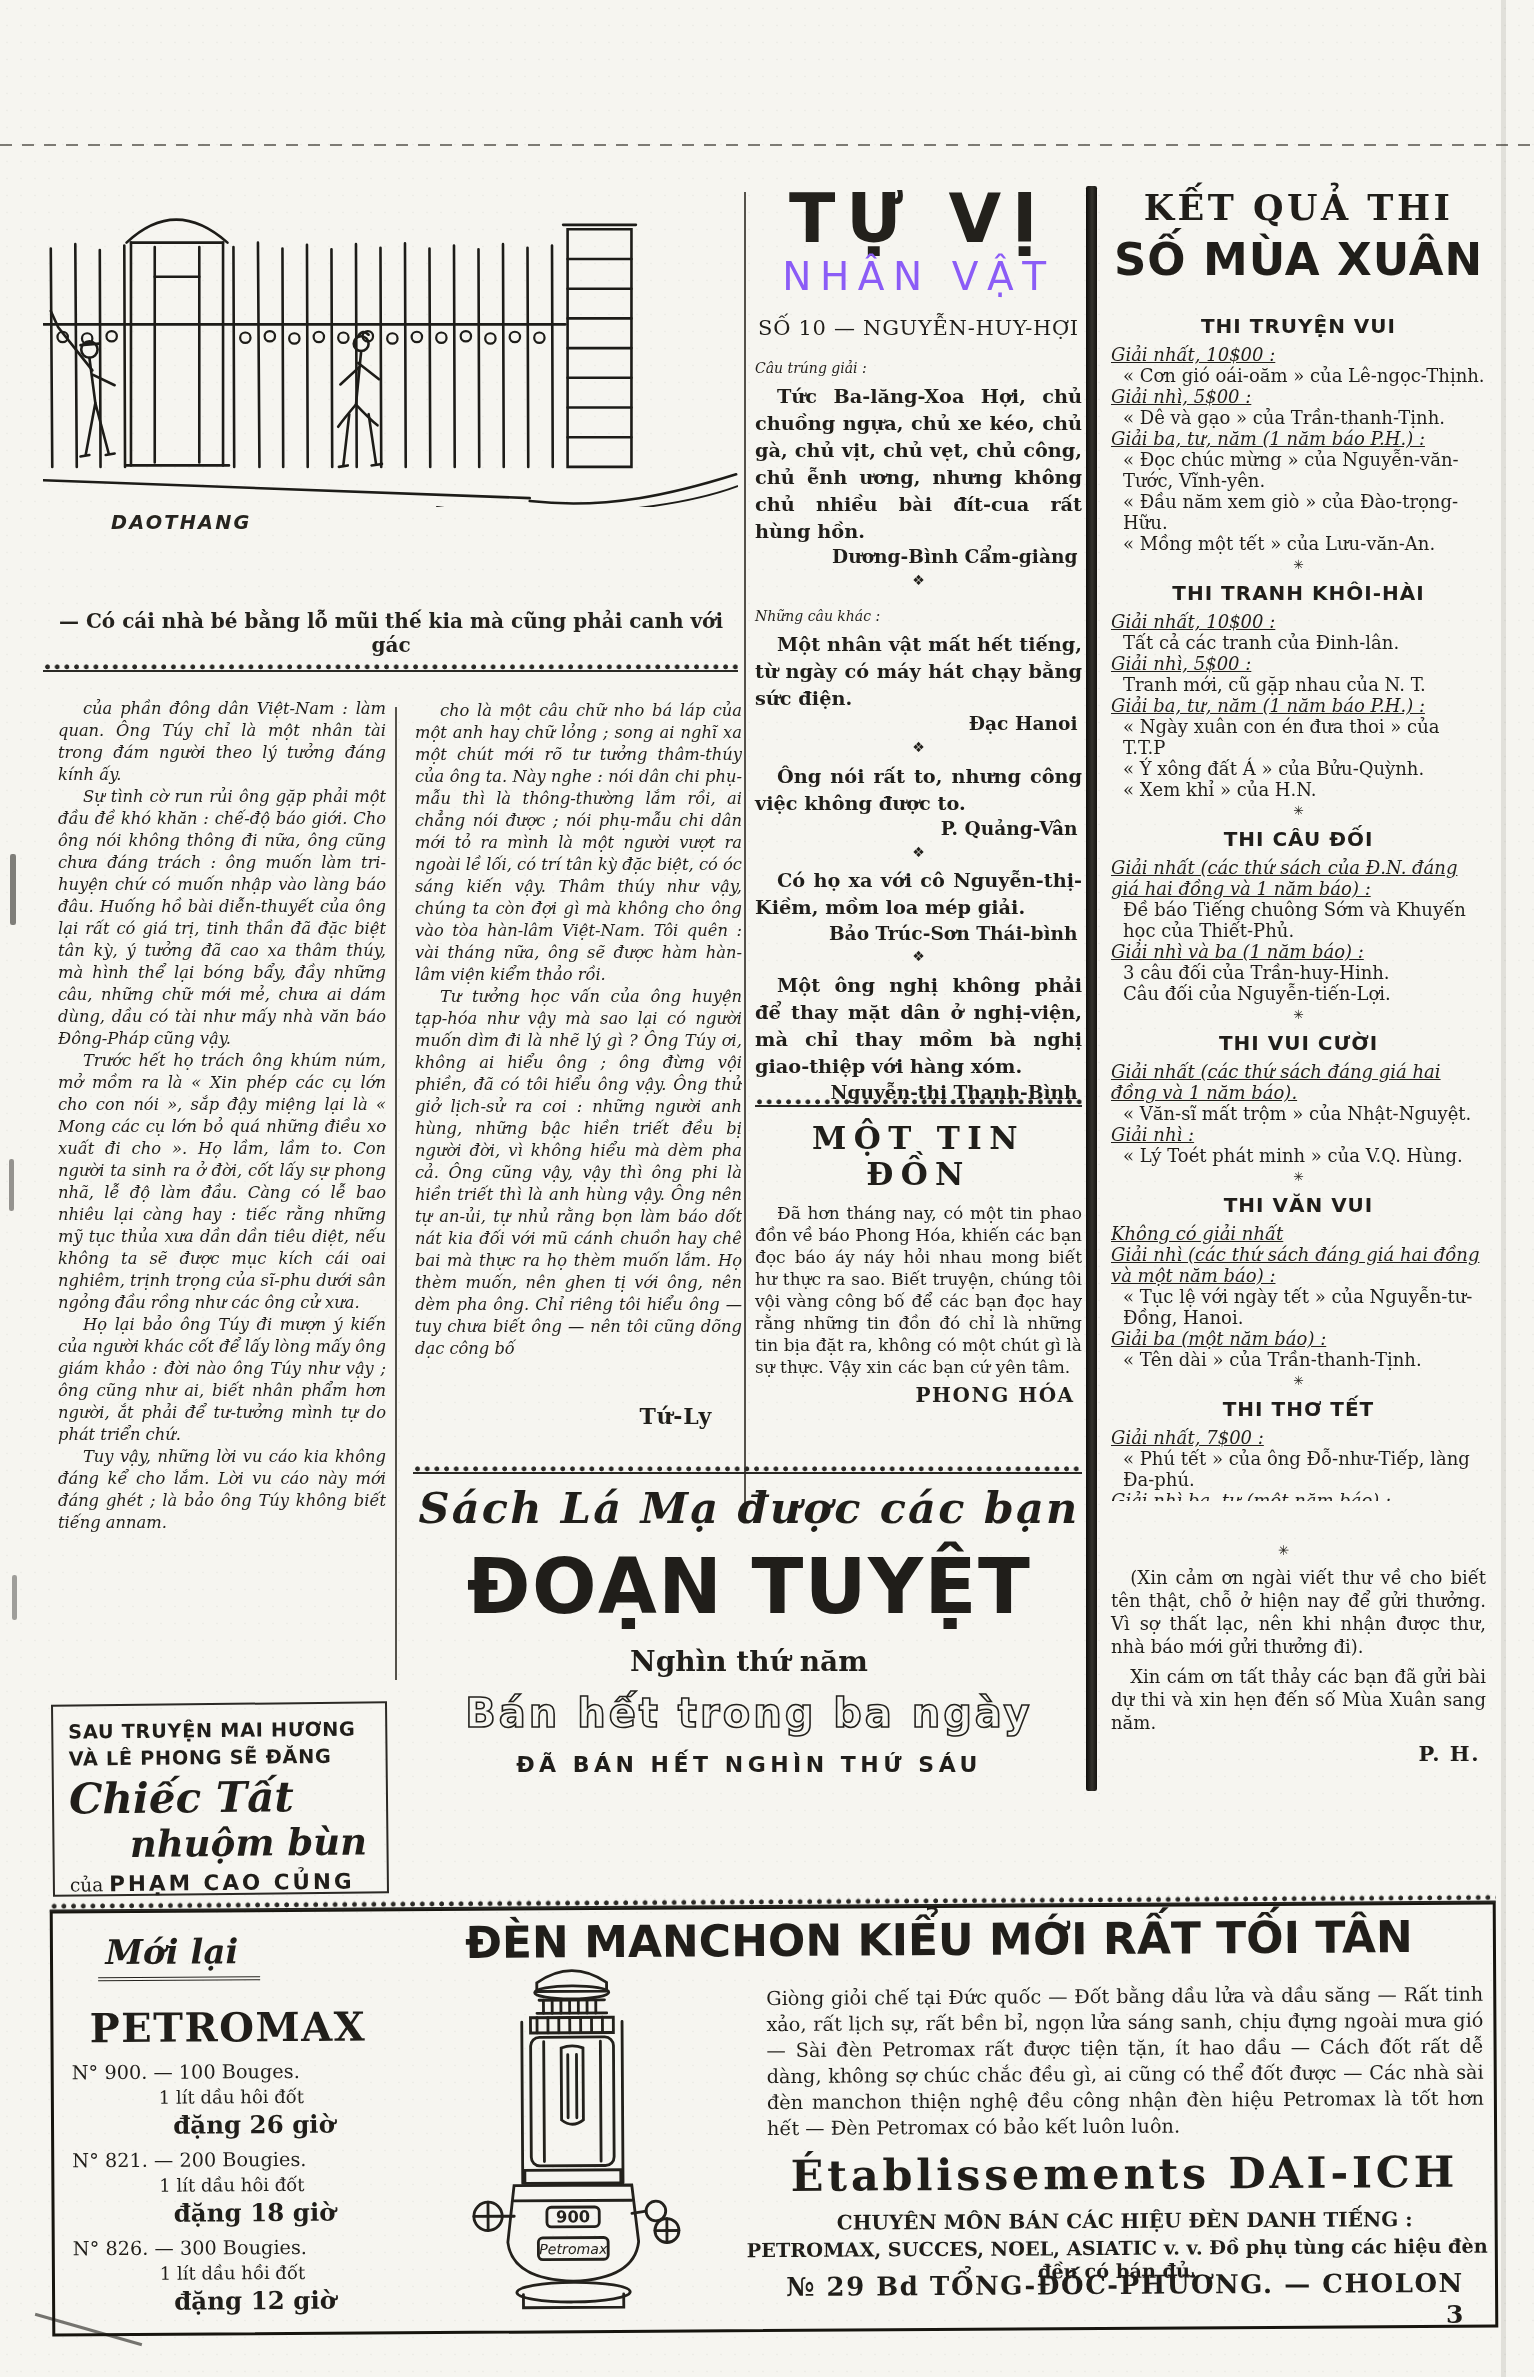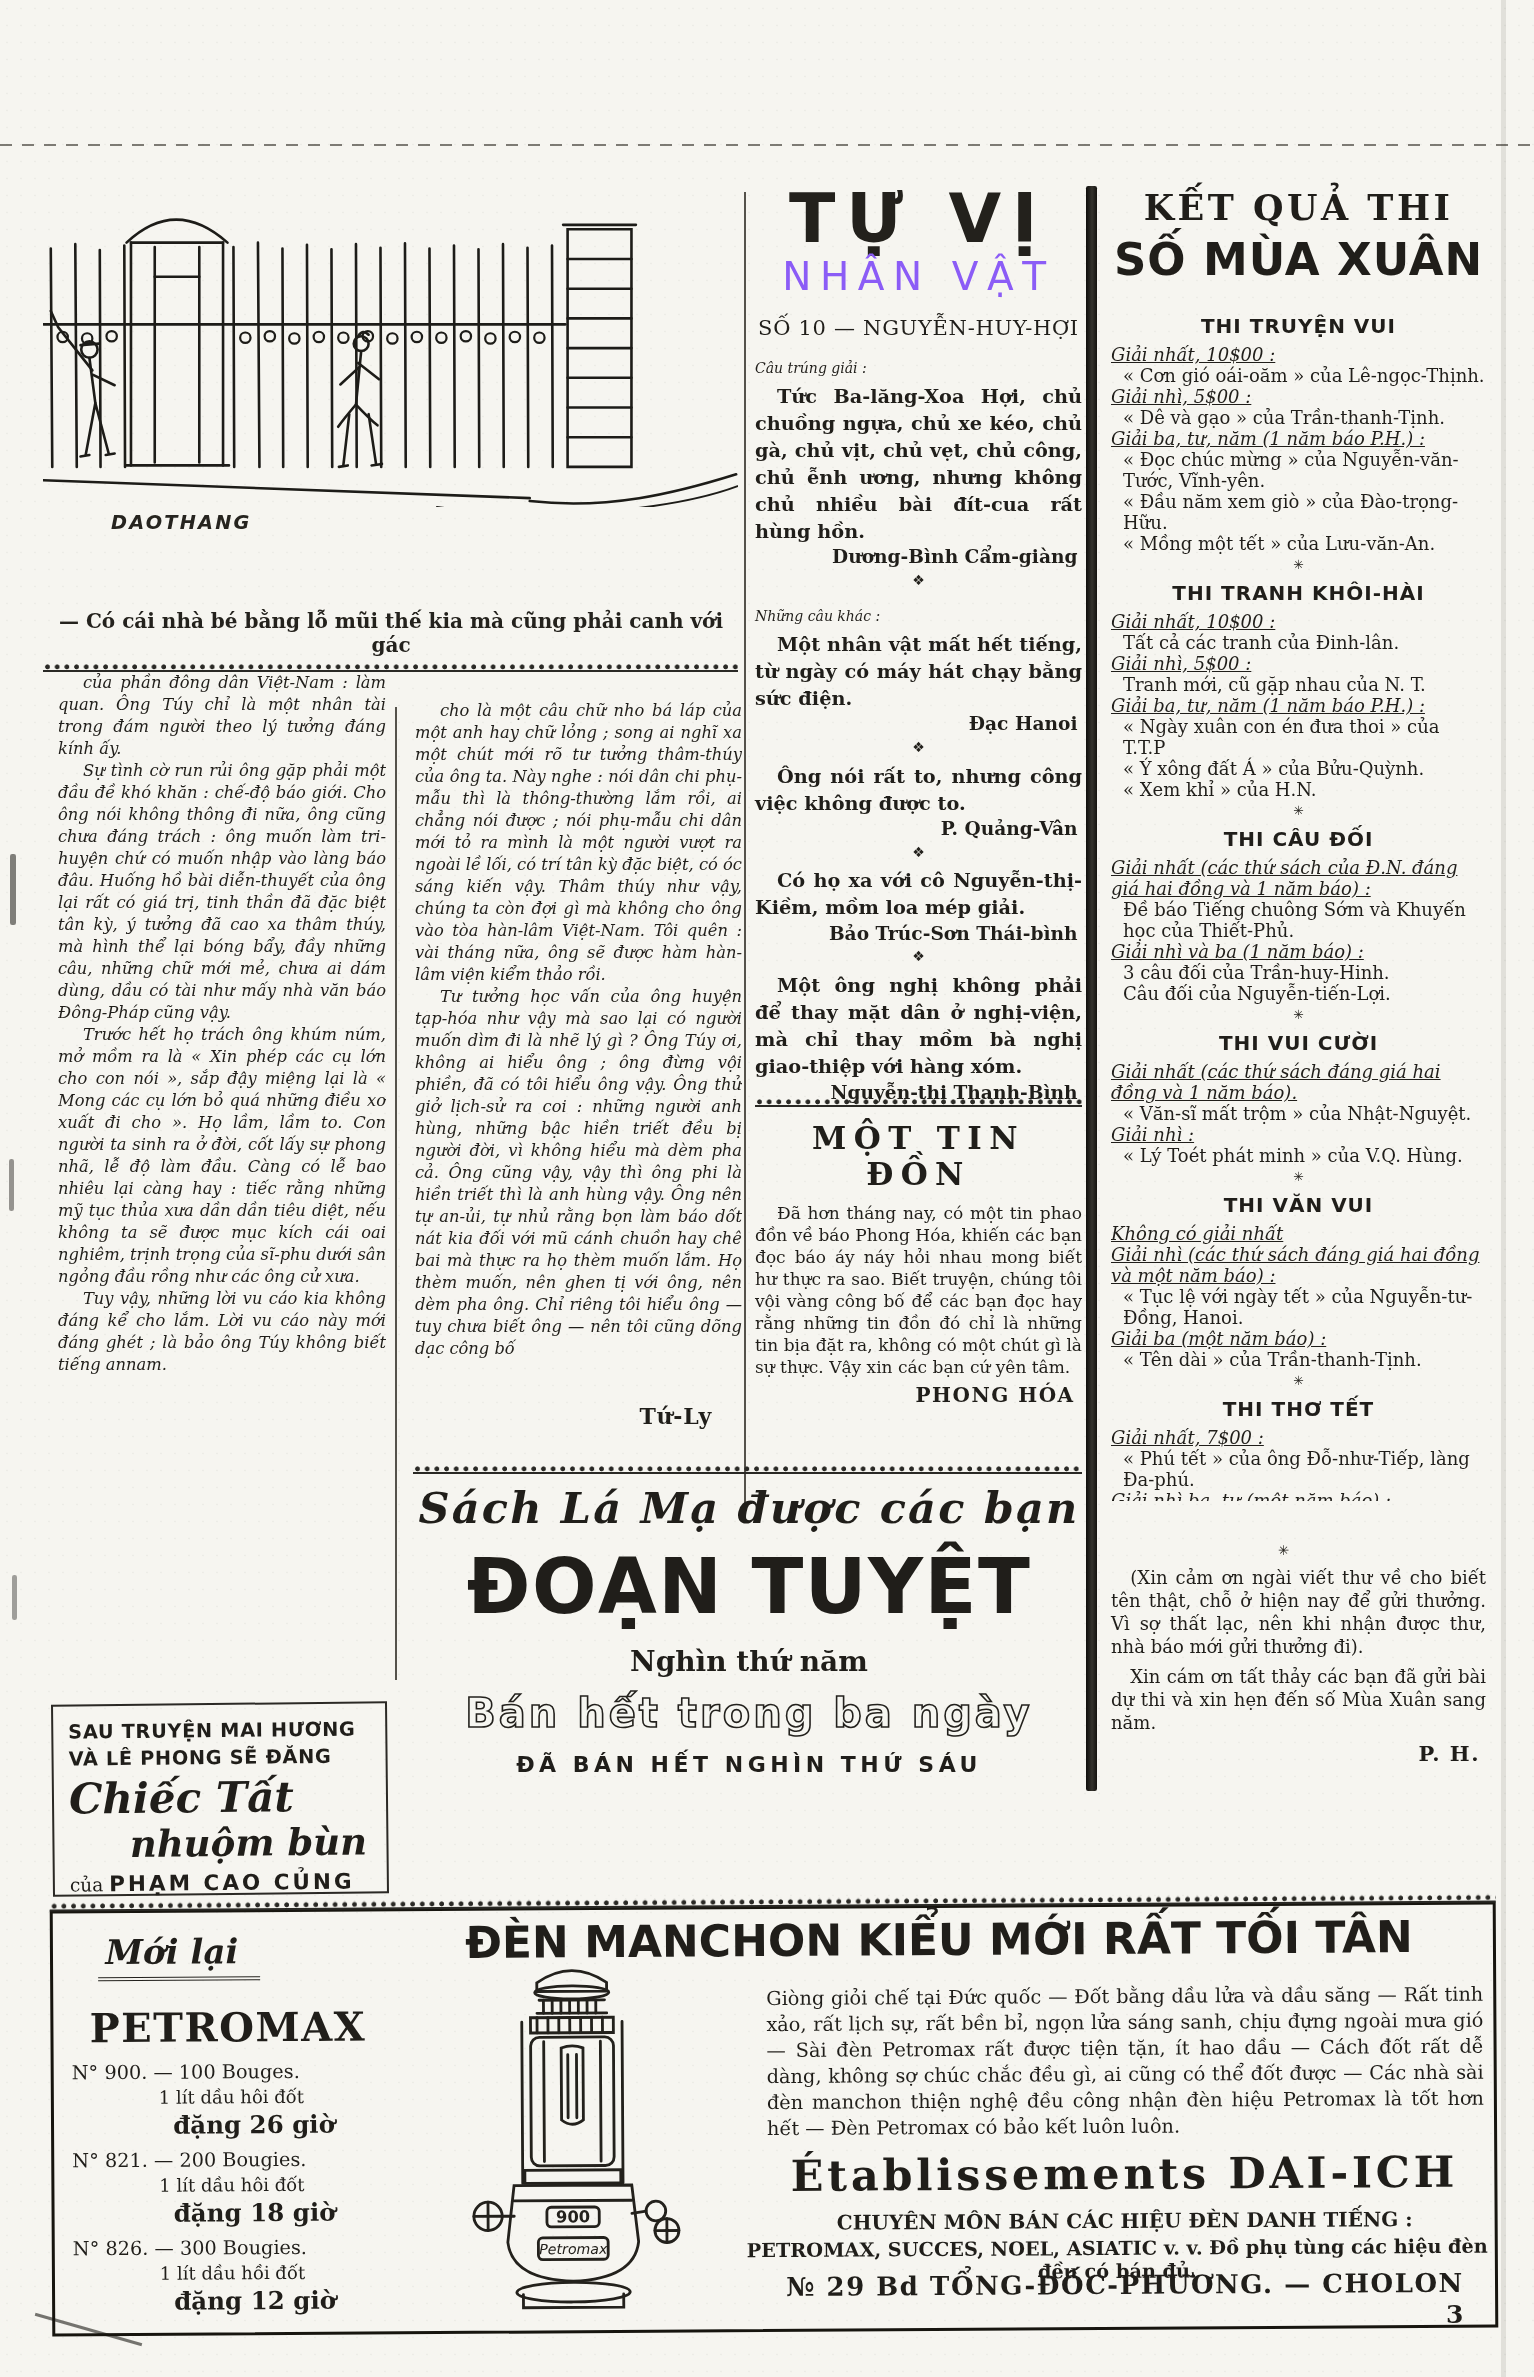--- a/index.html
+++ b/index.html
@@ -26,21 +26,21 @@
   .heavybar{left:1086px;top:186px;width:11px;height:1605px;border-radius:2.2px;
      background:linear-gradient(to right,#0f0e0c,#34322d 55%,#14120f);}
   
   .cartoon-wrap{left:43px;top:158px;width:695px;height:349px;}
   .cartoon-sig{left:111px;top:511px;font-family:"DejaVu Sans",sans-serif;
      font-style:italic;font-weight:bold;font-size:19.3px;letter-spacing:2.2px;color:#26241f;}
   .caption{left:51px;top:609px;width:680px;text-align:center;
      font-size:20px;font-weight:bold;color:#24221d;}
   
   .col{font-size:16.3px;line-height:22px;font-style:italic;text-align:justify;overflow:hidden;}
-  .col1{left:58px;top:672px;width:328px;height:988px;}
+  .col1{left:58px;top:698px;width:328px;height:988px;}
   .col2{left:415px;top:700px;width:327px;height:691px;}
   .col p{margin:0;text-indent:25px;}
   .col2-sig{left:415px;top:1403px;width:297px;text-align:right;
      font-weight:bold;font-size:22px;letter-spacing:0.7px;}
   
   .tuvi{left:755px;top:183px;width:327px;}
   .tv-t1{font-family:"DejaVu Sans",sans-serif;font-weight:900;font-size:68px;line-height:71px;
      letter-spacing:.16em;text-align:center;color:#23211c;}
   .tv-t2{font-family:"DejaVu Sans",sans-serif;font-weight:400;font-size:39px;line-height:46px;
      letter-spacing:.22em;text-align:center;color:#8b5cf6;}
@@ -216,20 +216,21 @@
 </div>
 <div class="abs cartoon-sig">DAOTHANG</div>
 <div class="abs caption">— Có cái nhà bé bằng lỗ mũi thế kia mà cũng phải canh với gác</div>
 <div class="abs zz zz-cartoon"></div>
 
 <div class="abs col col1">
 
 <p class="bp">của phần đông dân Việt-Nam : làm quan. Ông Túy chỉ là một nhân tài trong đám người theo lý tưởng đáng kính ấy.</p>
     <p class="bp">Sự tình cờ run rủi ông gặp phải một đầu đề khó khăn : chế-độ báo giới. Cho ông nói không thông đi nữa, ông cũng chưa đáng trách : ông muốn làm tri-huyện chứ có muốn nhập vào làng báo đâu. Huống hồ bài diễn-thuyết của ông lại rất có giá trị, tinh thần đã đặc biệt tân kỳ, ý tưởng đã cao xa thâm thúy, mà hình thể lại bóng bẩy, đầy những câu, những chữ mới mẻ, chưa ai dám dùng, dầu có tài như mấy nhà văn báo Đông-Pháp cũng vậy.</p>
     <p class="bp">Trước hết họ trách ông khúm núm, mở mồm ra là « Xin phép các cụ lớn cho con nói », sắp đậy miệng lại là « Mong các cụ lớn bỏ quá những điều xơ xuất đi cho ». Họ lầm, lầm to. Con người ta sinh ra ở đời, cốt lấy sự phong nhã, lễ độ làm đầu. Càng có lễ bao nhiêu lại càng hay : tiếc rằng những mỹ tục thủa xưa dần dần tiêu diệt, nếu không ta sẽ được mục kích cái oai nghiêm, trịnh trọng của sĩ-phu dưới sân ngỏng đầu rồng như các ông cử xưa.</p>
+    <p class="bp">Họ lại bảo ông Túy đi mượn ý kiến của người khác cốt để lấy lòng mấy ông giám khảo : đời nào ông Túy như vậy ; ông cũng như ai, biết nhân phẩm hơn người, ắt phải để tư-tưởng mình tự do phát triển chứ.</p>
     <p class="bp">Tuy vậy, những lời vu cáo kia không đáng kể cho lắm. Lời vu cáo này mới đáng ghét ; là bảo ông Túy không biết tiếng annam.</p>
   </div>
 <div class="abs vr vr1"></div>
 <div class="abs col col2">
 
 <p class="bp">cho là một câu chữ nho bá láp của một anh hay chữ lỏng ; song ai nghĩ xa một chút mới rõ tư tưởng thâm-thúy của ông ta. Này nghe : nói dân chi phụ-mẫu thì là thông-thường lắm rồi, ai chẳng nói được ; nói phụ-mẫu chi dân mới tỏ ra mình là một người vượt ra ngoài lề lối, có trí tân kỳ đặc biệt, có óc sáng kiến vậy. Thâm thúy như vậy, chúng ta còn đợi gì mà không cho ông vào tòa hàn-lâm Việt-Nam. Tôi quên : vài tháng nữa, ông sẽ được hàm hàn-lâm viện kiểm thảo rồi.</p>
     <p class="bp">Tư tưởng học vấn của ông huyện tạp-hóa như vậy mà sao lại có người muốn dìm đi là nhẽ lý gì ? Ông Túy ơi, không ai hiểu ông ; ông đừng vội phiền, đã có tôi hiểu ông vậy. Ông thử giở lịch-sử ra coi : những người anh hùng, những bậc hiền triết đều bị người đời, vì không hiểu mà dèm pha cả. Ông cũng vậy, vậy thì ông phi là hiền triết thì là anh hùng vậy. Ông nên tự an-ủi, tự nhủ rằng bọn làm báo dốt nát kia đối với mũ cánh chuồn hay chê bai mà thực ra họ thèm muốn lắm. Họ thèm muốn, nên ghen tị với ông, nên dèm pha ông. Chỉ riêng tôi hiểu ông — tuy chưa biết ông — nên tôi cũng dõng dạc công bố</p>
   </div>
 <div class="abs col2-sig">Tứ-Ly</div>
 <div class="abs vr vr2"></div>

